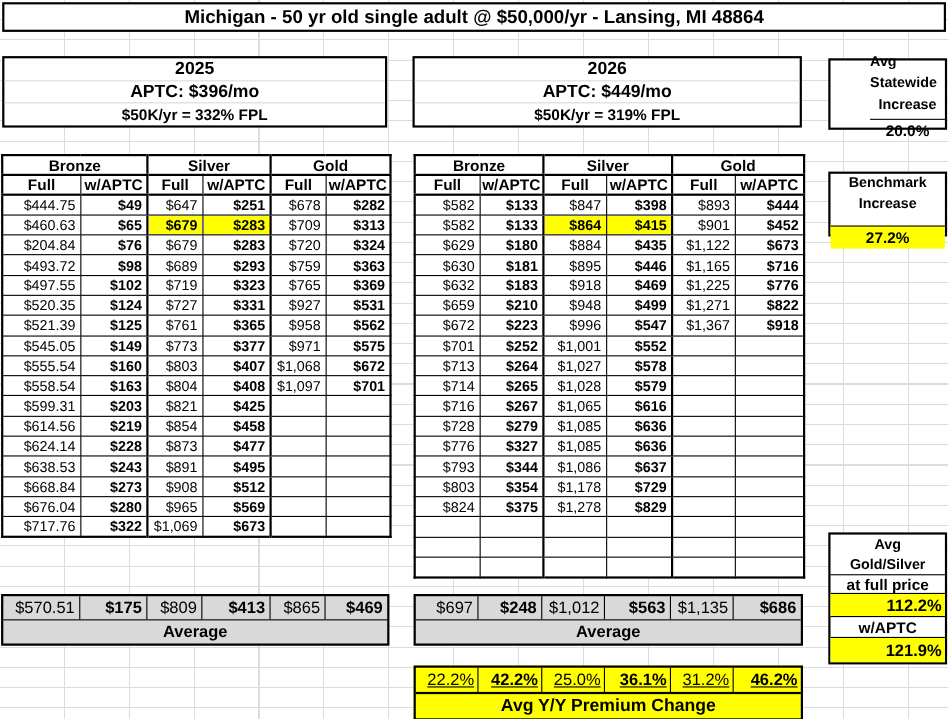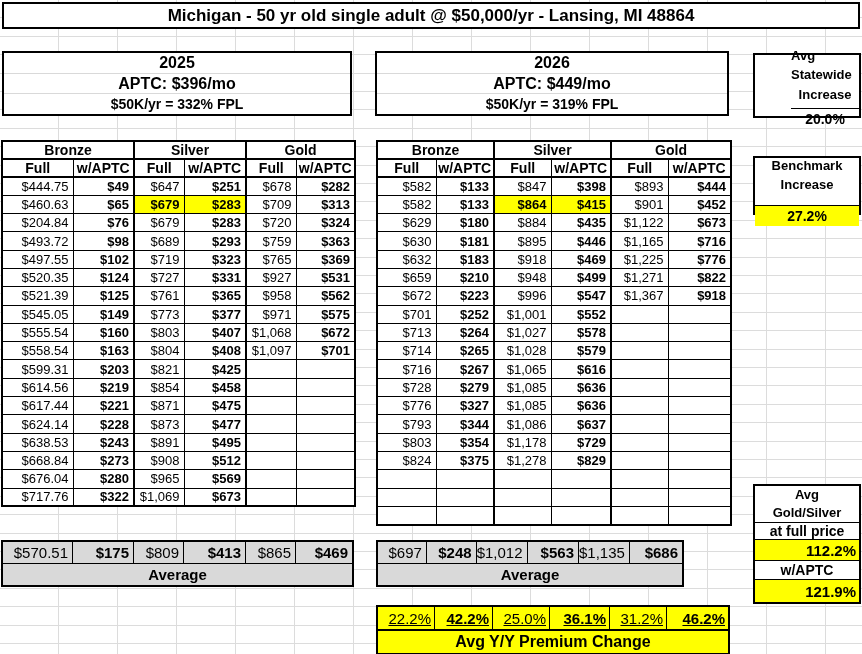--- a/index.html
+++ b/index.html
@@ -59,21 +59,21 @@
     font-weight: bold; font-size: 14px; text-align: center; height: 17px;
     padding: 0; border-bottom: 2px solid #000;
   }
   .ptable td { font-size: 13px; height: 18.3px; padding: 0 4px 0 2px; text-align: right; }
   .ptable td.aptc { font-weight: bold; }
   .ptable td.hl { background: #ffff00; font-weight: bold; }
   .gsep { border-left: 2px solid #000 !important; }
 
   .avgstrip { position: absolute; top: 540px; border: 2px solid #000; background: #d9d9d9; }
   .avgstrip.s-left  { left: 1px;   width: 353px; }
-  .avgstrip.s-right { left: 376px; width: 308px; }
+  .avgstrip.s-right { left: 376px; width: 354px; }
   .avg-vals { display: flex; height: 21px; }
   .avg-cell {
     display: flex; align-items: center; justify-content: flex-end;
     padding-right: 4px; font-size: 15px; border-right: 1px solid #000;
   }
   .avg-cell:last-child { border-right: none; }
   .avg-cell.aptc { font-weight: bold; }
   .s-left .c1{width:70px}.s-left .c2{width:61px}.s-left .c3{width:50px}
   .s-left .c4{width:62px}.s-left .c5{width:50px}.s-left .c6{width:56px}
   .s-right .c1{width:57px}.s-right .c2{width:58px}.s-right .c3{width:57px}
@@ -259,28 +259,20 @@
         </tr>
         <tr>
           <td class="full">$614.56</td>
           <td class="aptc">$219</td>
           <td class="full gsep">$854</td>
           <td class="aptc">$458</td>
           <td class="full gsep"></td>
           <td class="aptc"></td>
         </tr>
         <tr>
-          <td class="full">$617.44</td>
-          <td class="aptc">$221</td>
-          <td class="full gsep">$871</td>
-          <td class="aptc">$475</td>
-          <td class="full gsep"></td>
-          <td class="aptc"></td>
-        </tr>
-        <tr>
           <td class="full">$624.14</td>
           <td class="aptc">$228</td>
           <td class="full gsep">$873</td>
           <td class="aptc">$477</td>
           <td class="full gsep"></td>
           <td class="aptc"></td>
         </tr>
         <tr>
           <td class="full">$638.53</td>
           <td class="aptc">$243</td>

